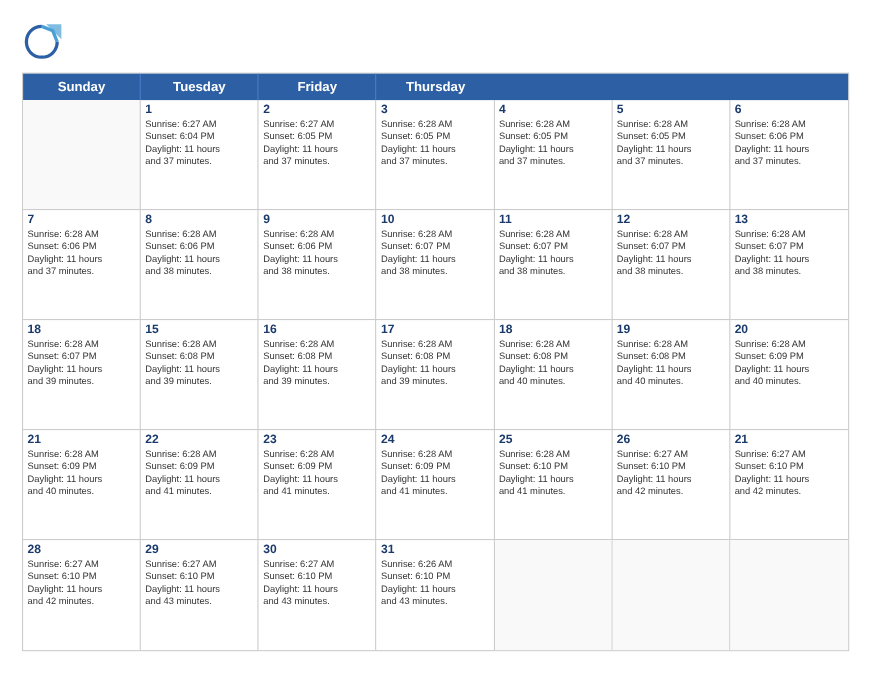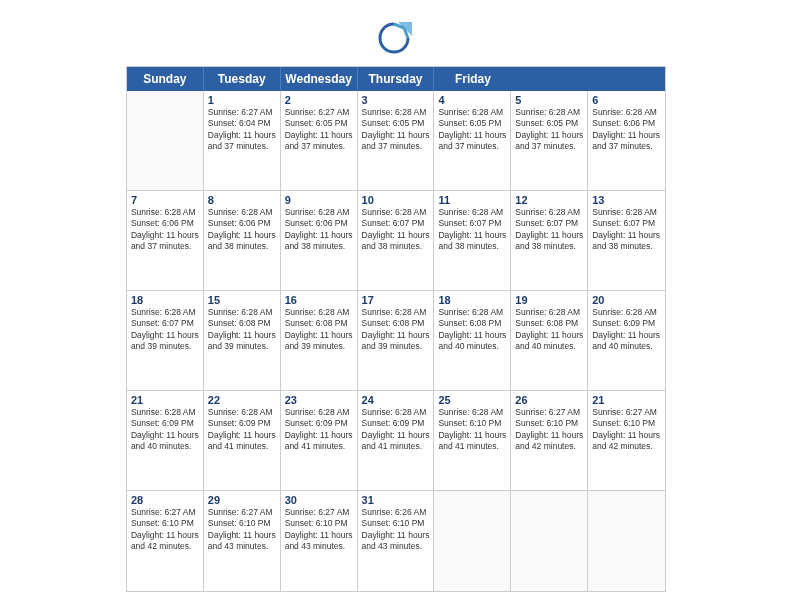--- a/index.html
+++ b/index.html
@@ -9,21 +9,20 @@
       font-family: Arial, sans-serif;
       background: #fff;
       overflow: hidden;
     }
     .page {
       width: 792px;
       height: 612px;
       padding: 20px;
       display: flex;
       flex-direction: column;
-      align-items: center;
     }
     .header {
       display: flex;
       justify-content: space-between;
       align-items: flex-start;
       margin-bottom: 10px;
     }
     .logo {
       display: flex;
       align-items: center;
@@ -127,23 +126,22 @@
     <div class="title-section">
       <div class="month-title"></div>
       <div class="location"></div>
     </div>
   </div>
 
   <div class="calendar">
     <div class="cal-header" id="cal-header">
         <div class="cal-header-cell">Sunday</div>
         <div class="cal-header-cell">Tuesday</div>
-        <div class="cal-header-cell">Wednesday</div>
+        <div class="cal-header-cell">Friday</div>
         <div class="cal-header-cell">Thursday</div>
-        <div class="cal-header-cell">Friday</div>
       </div>
     <div class="cal-body" id="cal-body">
         <div class="cal-row">
           <div class="cal-cell empty"></div>
           <div class="cal-cell">
             <span class="day-num">1</span>
             <div class="cell-info" style="white-space: pre-line;">Sunrise: 6:27 AM
 Sunset: 6:04 PM
 Daylight: 11 hours
 and 37 minutes.</div>

